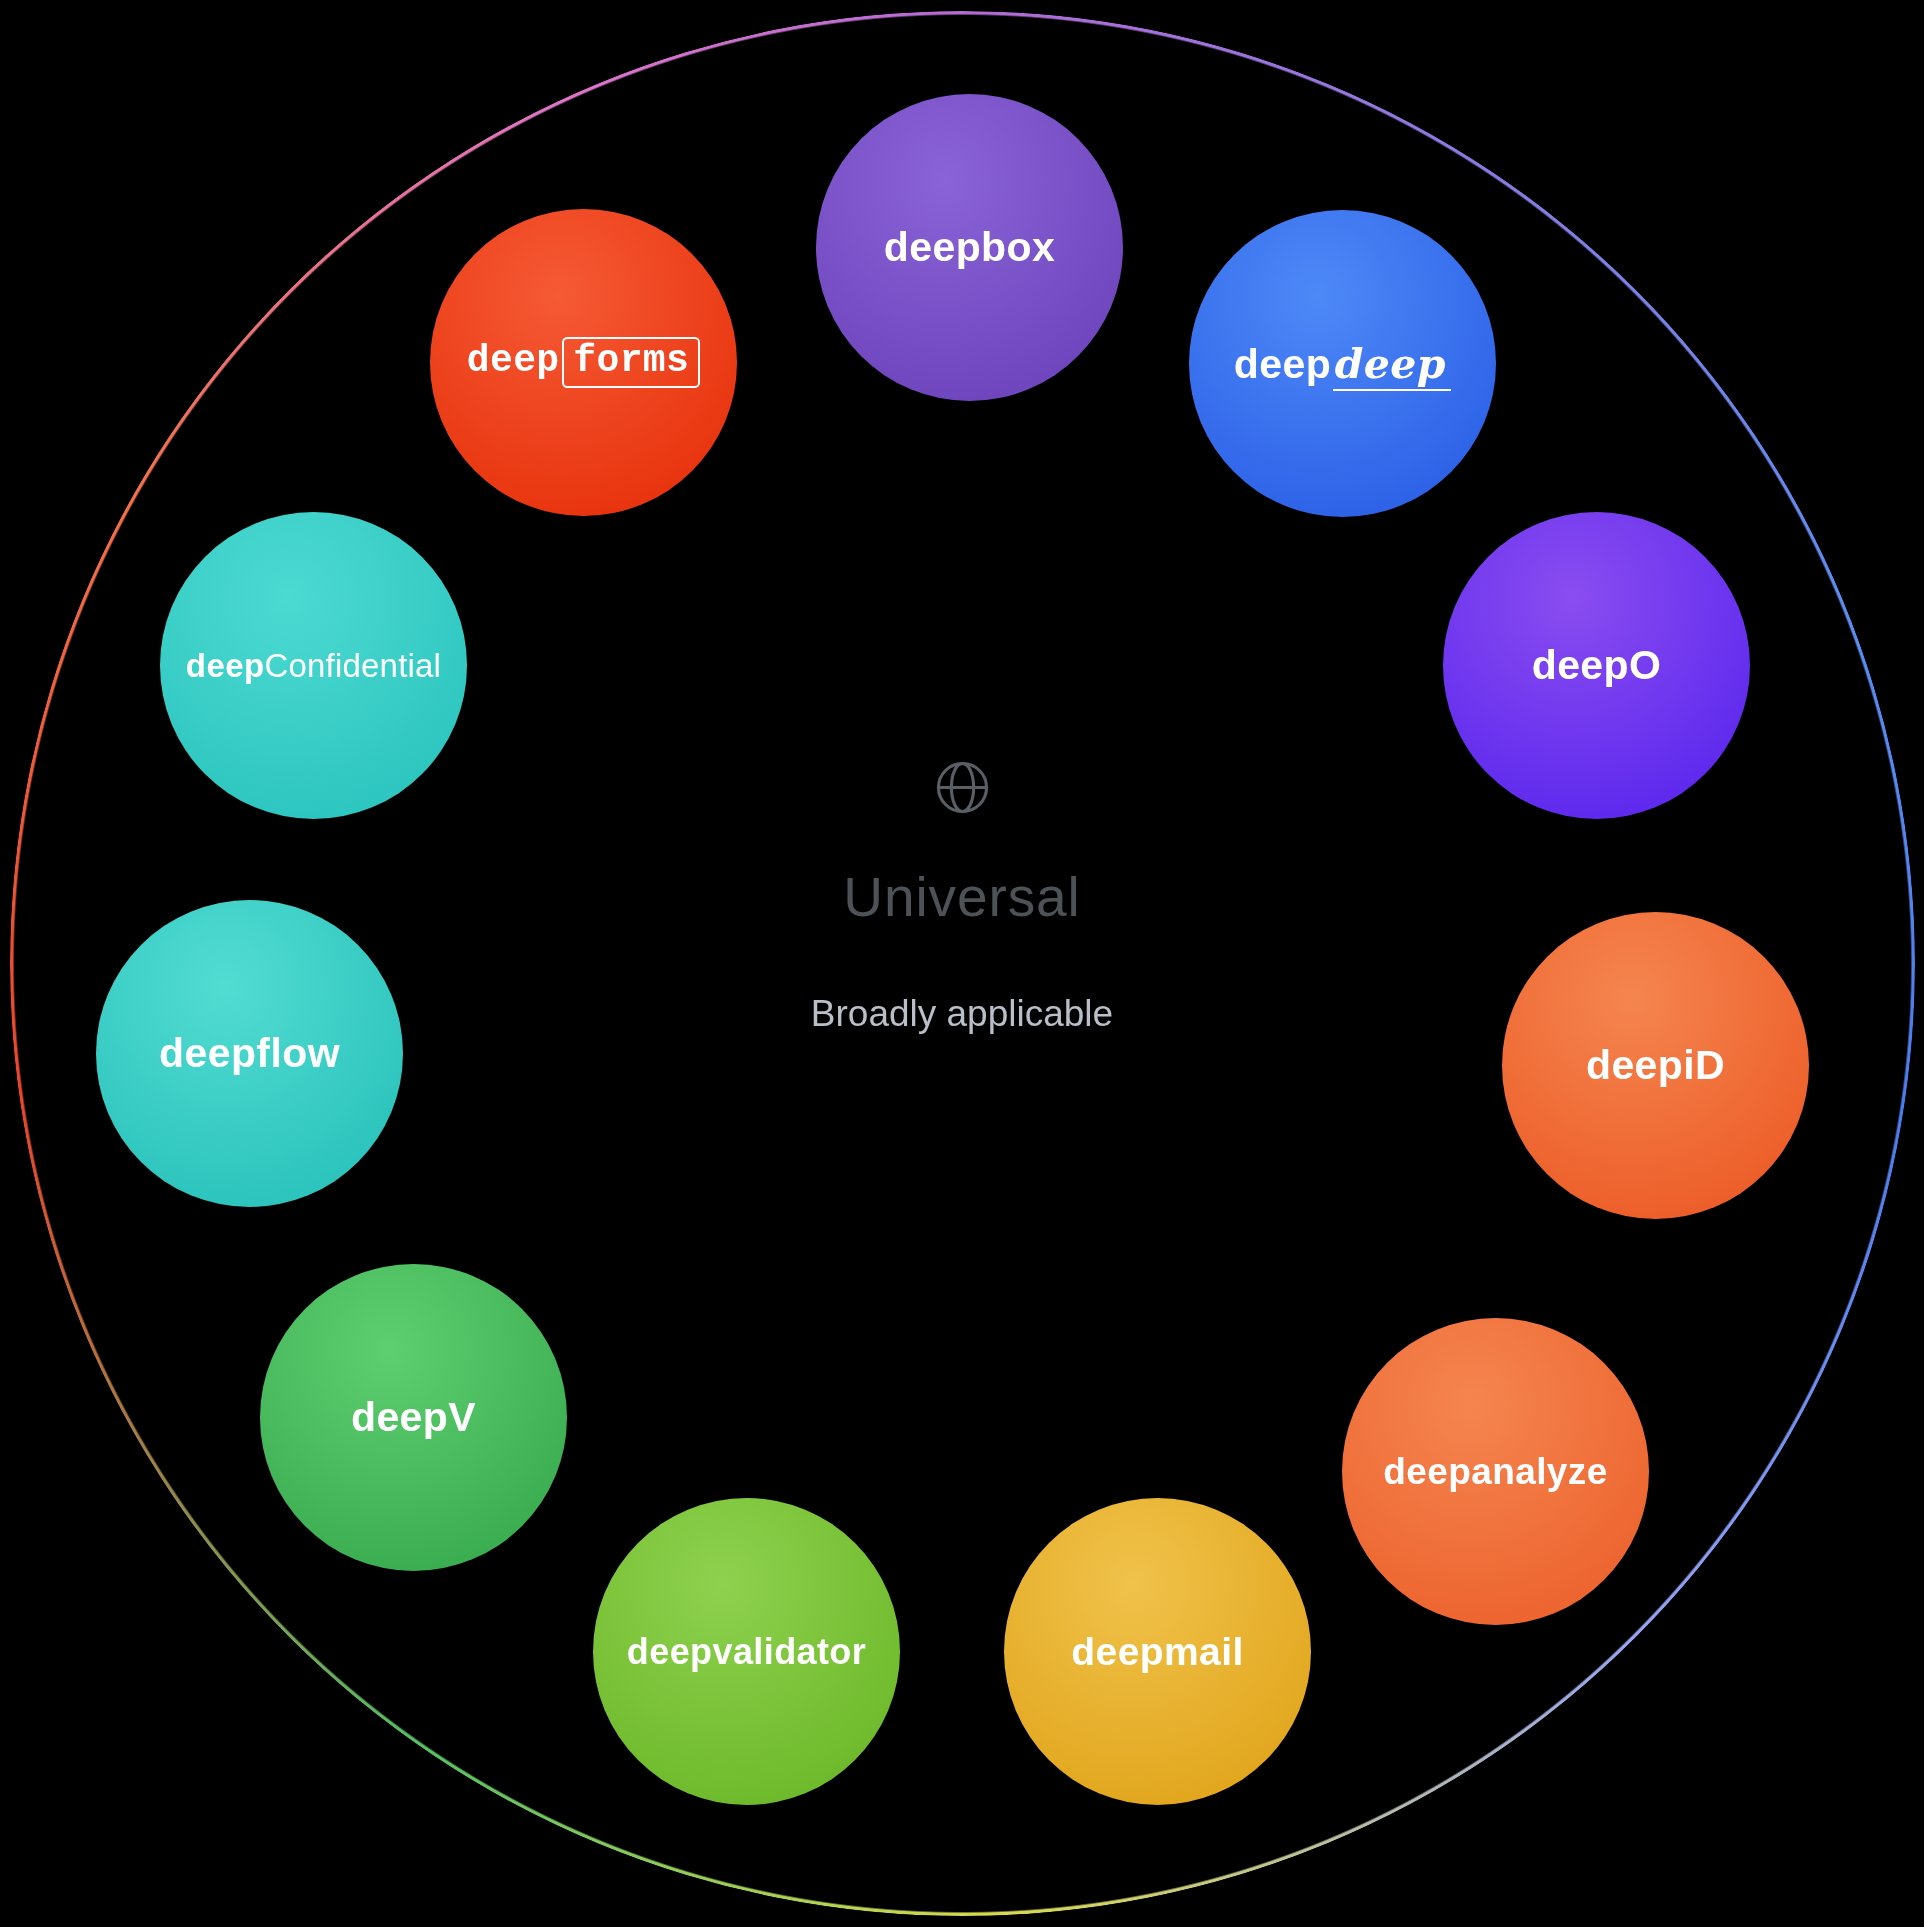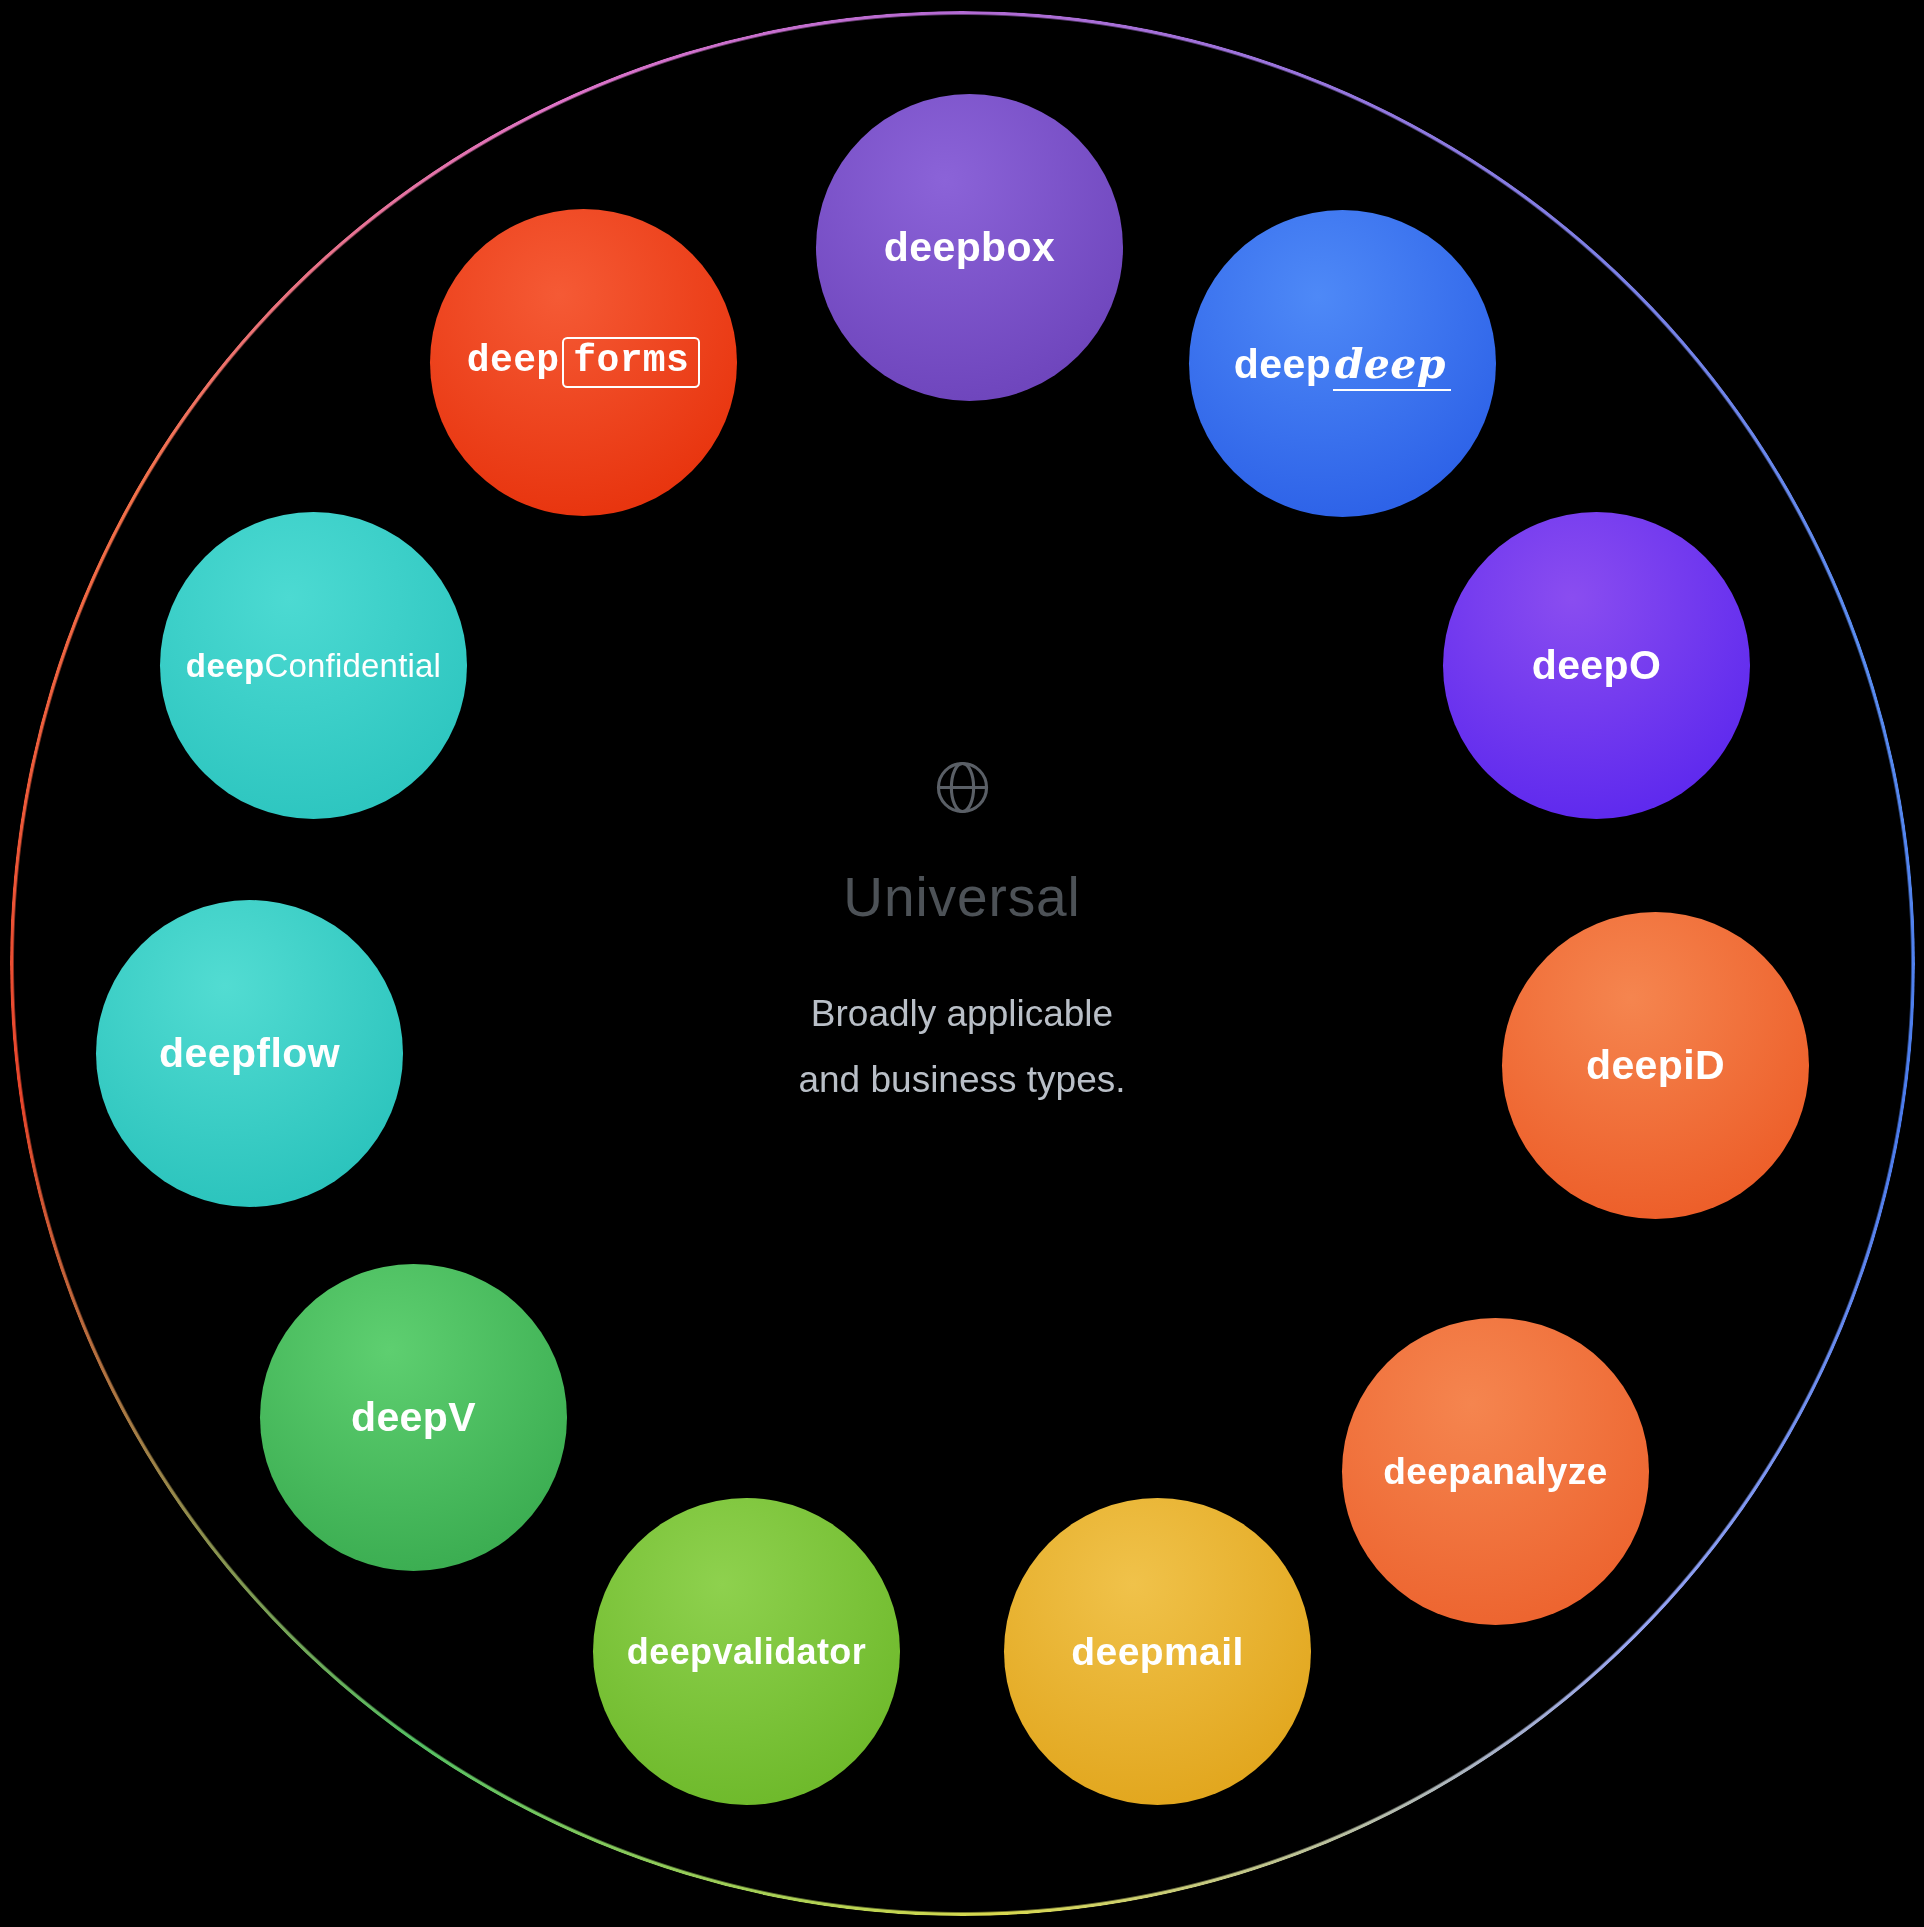--- a/index.html
+++ b/index.html
@@ -150,16 +150,15 @@
   <span class="globe">
     <svg width="57" height="57" viewBox="0 0 64 64" fill="none">
       <circle cx="32" cy="32" r="27" stroke="#5a5f66" stroke-width="3.5"></circle>
       <ellipse cx="32" cy="32" rx="12.5" ry="27" stroke="#5a5f66" stroke-width="3.5"></ellipse>
       <line x1="5" y1="32" x2="59" y2="32" stroke="#5a5f66" stroke-width="3.5"></line>
     </svg>
   </span>
   <div class="center-title">Universal</div>
   <div class="center-desc">
     <div>Broadly applicable</div>
-    <div>and business types.</div>
   </div>
 </div>
 
 
 </body></html>

